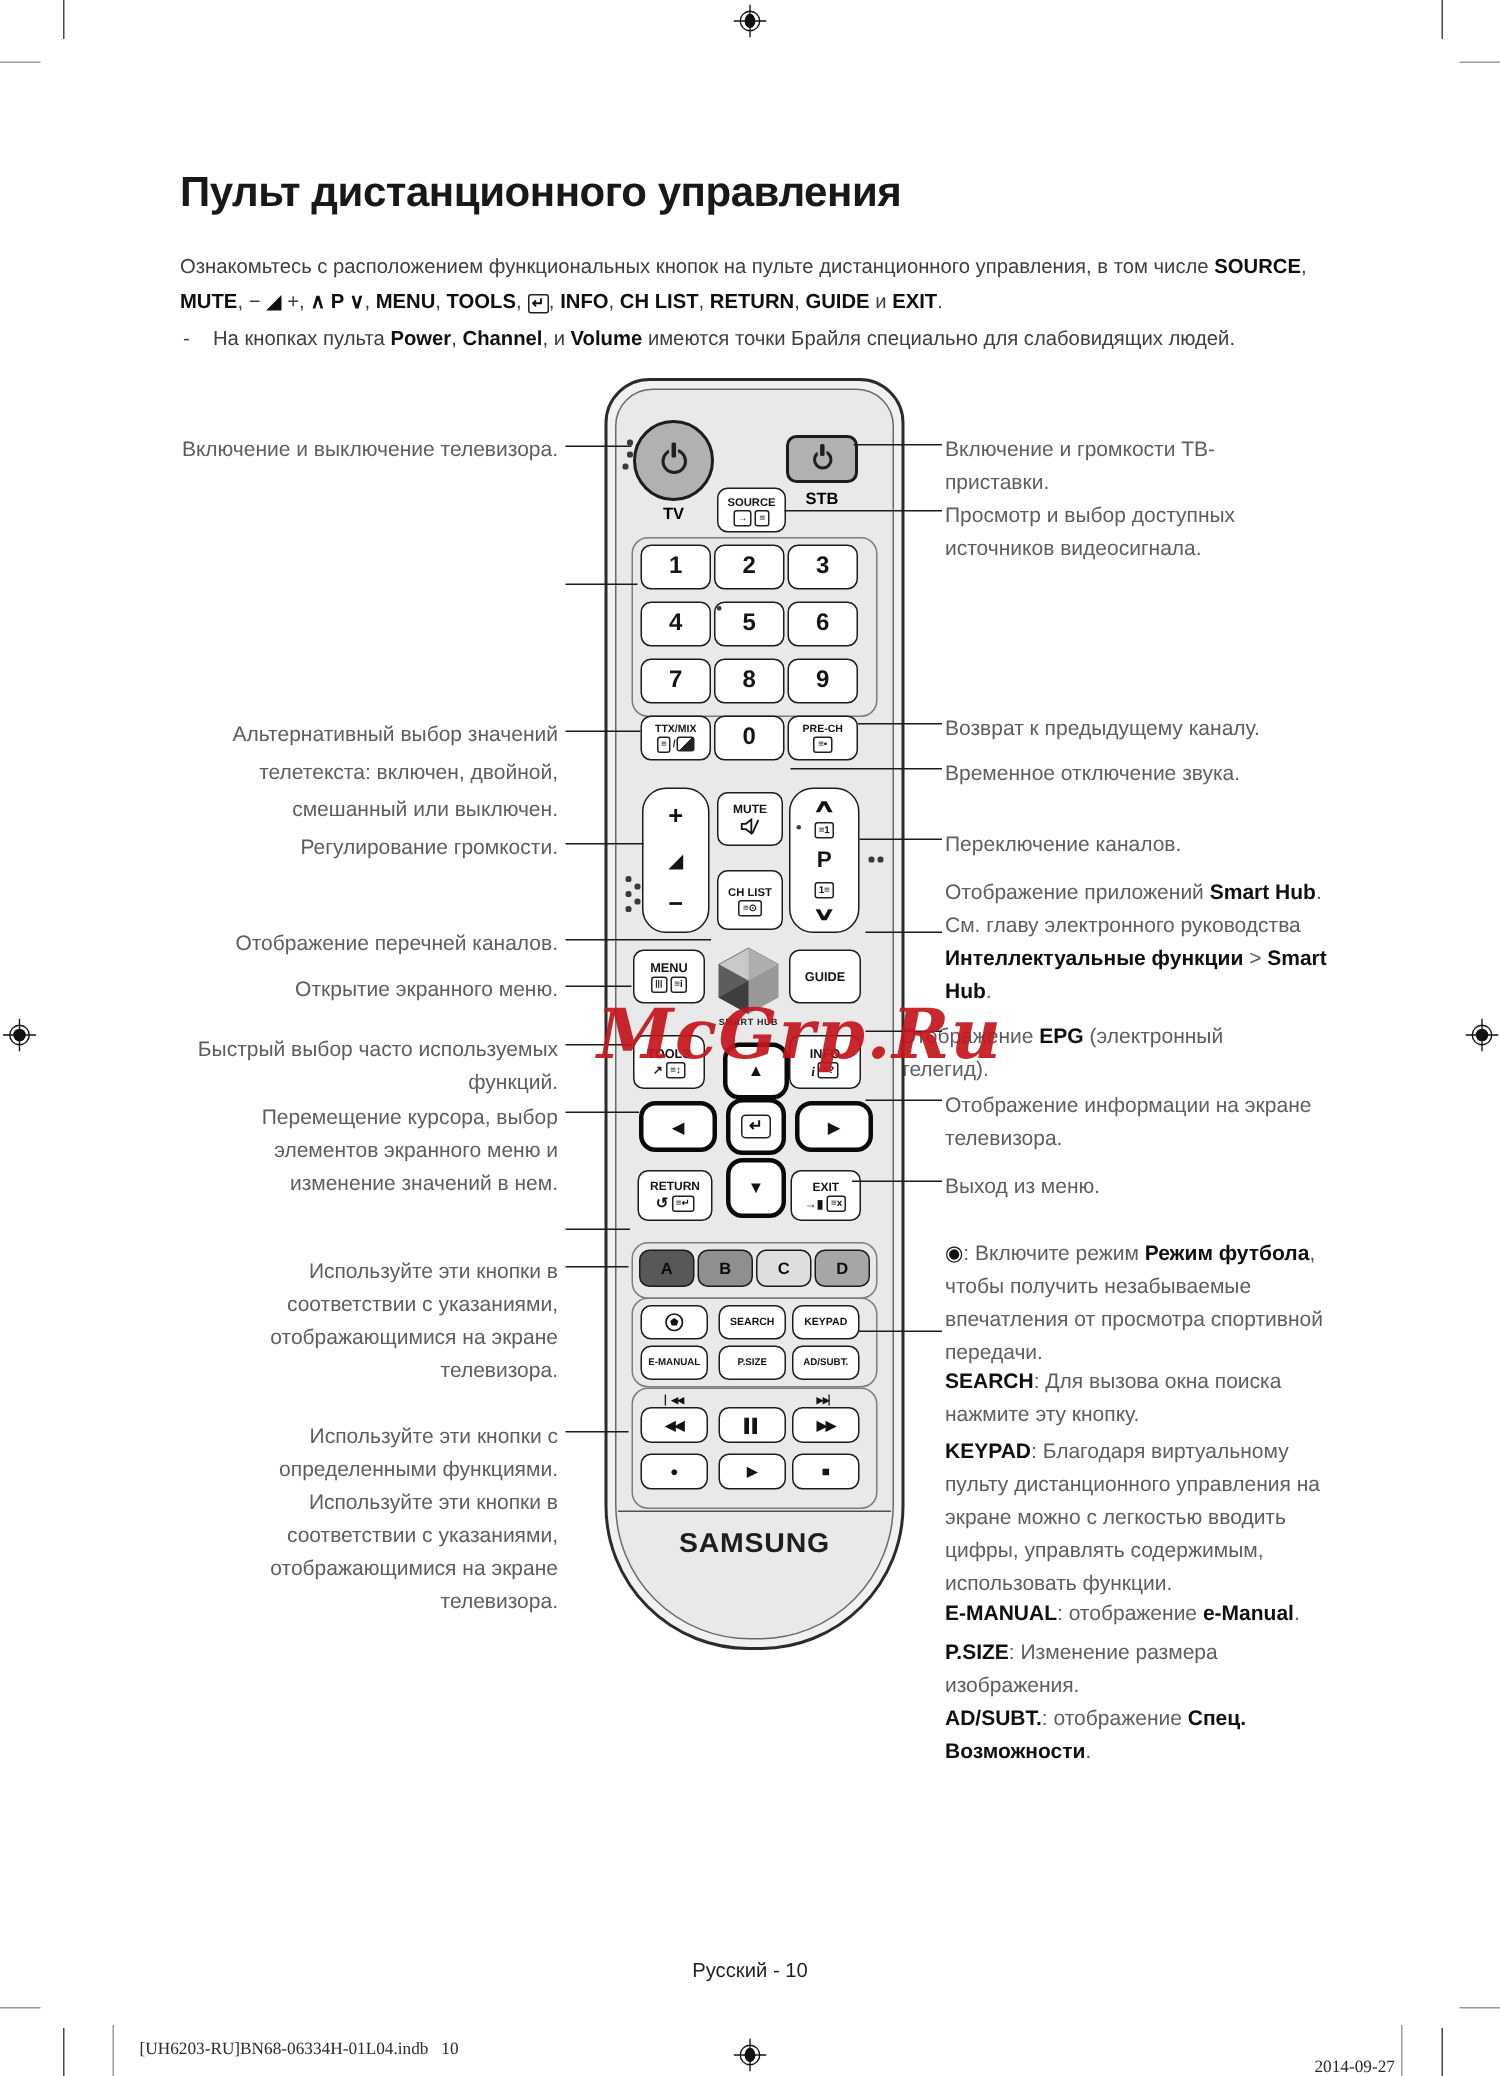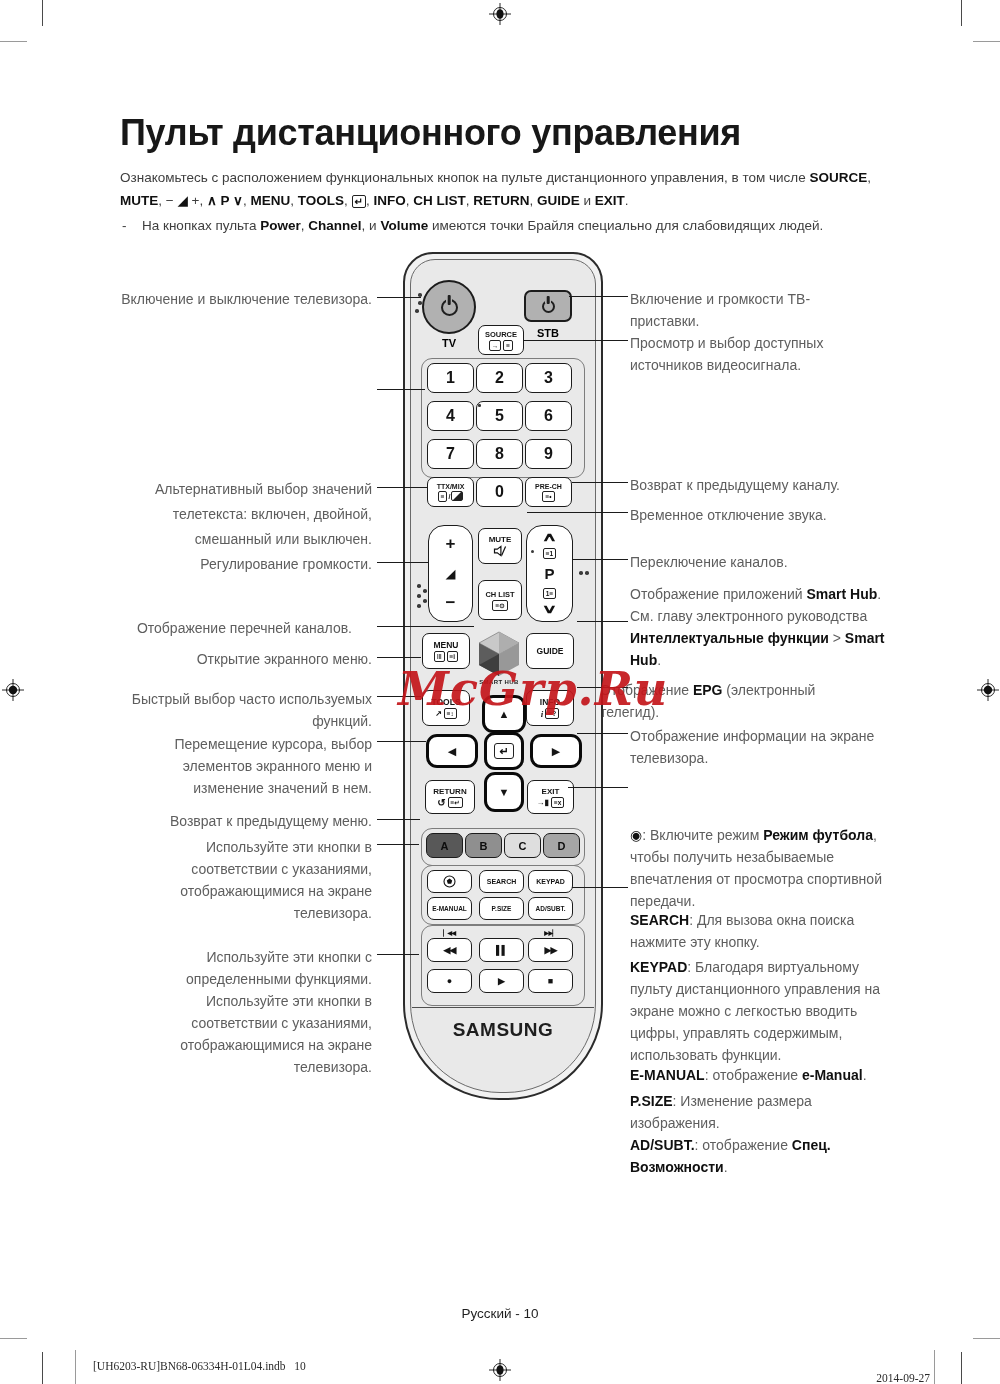--- a/index.html
+++ b/index.html
@@ -1,19 +1,19 @@
 <!DOCTYPE html>
 <html><head>
 <meta charset="utf-8">
 <style>
   html,body{margin:0;padding:0;background:#fff}
   .page{position:relative;width:1000px;height:1384px;background:#ffffff;
         font-family:"Liberation Sans",sans-serif;overflow:hidden}
   .abs{position:absolute}
-  .title{font-size:36px;font-weight:bold;color:#181818;letter-spacing:-0.3px}
+  .title{font-size:28px;font-weight:bold;color:#181818;letter-spacing:-0.3px}
   .para{font-size:13.5px;line-height:23px;color:#3e3e3e}
   .b{font-weight:bold;color:#101010}
   .lbl{font-size:14px;line-height:22px;color:#5e5e5e;white-space:pre-line}
   .lbl-l{text-align:right}
   .line{position:absolute;height:0;border-top:1.5px solid #1b1b1b;z-index:6}
   .keybox{display:inline-block;border:1.1px solid #222;border-radius:2px;font-size:10px;line-height:11px;padding:0 2px;font-weight:bold;color:#111}
   .tri{color:#111}
   .ball{font-size:14px;color:#111}
   .wm{font-family:"DejaVu Serif",serif;font-style:italic;font-weight:bold;
       font-size:46px;color:#c4161b;z-index:40;letter-spacing:1px;opacity:.92}
@@ -332,28 +332,27 @@
     <div class="brand" style="top:765px">SAMSUNG</div>
   </div>
 
   <div class="abs wm" style="left:398px;top:662px">McGrp.Ru</div>
 
   <div class="abs lbl lbl-l" style="right:628px;top:288px;width:280px">Включение и выключение телевизора.</div>
   <div class="abs lbl lbl-l" style="right:628px;top:477px;width:290px;line-height:25px">Альтернативный выбор значений
 телетекста: включен, двойной,
 смешанный или выключен.</div>
   <div class="abs lbl lbl-l" style="right:628px;top:553px;width:280px">Регулирование громкости.</div>
-  <div class="abs lbl lbl-l" style="right:648px;top:617px;width:280px">Отображение перечней каналов.</div>
+  <div class="abs lbl lbl-l" style="right:628px;top:617px;width:280px">Отображение перечней каналов.</div>
   <div class="abs lbl lbl-l" style="right:628px;top:648px;width:280px">Открытие экранного меню.</div>
   <div class="abs lbl lbl-l" style="right:628px;top:688px;width:290px">Быстрый выбор часто используемых
 функций.</div>
   <div class="abs lbl lbl-l" style="right:628px;top:733px;width:280px">Перемещение курсора, выбор
 элементов экранного меню и
 изменение значений в нем.</div>
-  <div class="abs lbl lbl-l" style="right:628px;top:810px;width:280px">Возврат к предыдущему меню.</div>
   <div class="abs lbl lbl-l" style="right:628px;top:836px;width:280px">Используйте эти кнопки в
 соответствии с указаниями,
 отображающимися на экране
 телевизора.</div>
   <div class="abs lbl lbl-l" style="right:628px;top:946px;width:280px">Используйте эти кнопки с
 определенными функциями.
 Используйте эти кнопки в
 соответствии с указаниями,
 отображающимися на экране
 телевизора.</div>
@@ -366,20 +365,21 @@
   <div class="abs lbl" style="left:630px;top:504px;width:264px">Временное отключение звука.</div>
   <div class="abs lbl" style="left:630px;top:551px;width:264px">Переключение каналов.</div>
   <div class="abs lbl" style="left:630px;top:583px;width:264px"><span>Отображение приложений </span><span class="b">Smart Hub</span><span>.
 См. главу электронного руководства
 </span><span class="b">Интеллектуальные функции</span><span> &gt; </span><span class="b">Smart
 Hub</span><span>.</span></div>
   <div class="abs lbl" style="left:600px;top:679px;width:264px"><span>Отображение </span><span class="b">EPG</span><span> (электронный
 телегид).</span></div>
   <div class="abs lbl" style="left:630px;top:725px;width:264px">Отображение информации на экране
 телевизора.</div>
+  <div class="abs lbl" style="left:630px;top:779px;width:264px">Выход из меню.</div>
   <div class="abs lbl" style="left:630px;top:824px;width:268px"><span class="ball">◉</span><span>: Включите режим </span><span class="b">Режим футбола</span><span>,
 чтобы получить незабываемые
 впечатления от просмотра спортивной
 передачи.</span></div>
   <div class="abs lbl" style="left:630px;top:909px;width:264px"><span class="b">SEARCH</span><span>: Для вызова окна поиска
 нажмите эту кнопку.</span></div>
   <div class="abs lbl" style="left:630px;top:956px;width:268px"><span class="b">KEYPAD</span><span>: Благодаря виртуальному
 пульту дистанционного управления на
 экране можно с легкостью вводить
 цифры, управлять содержимым,

